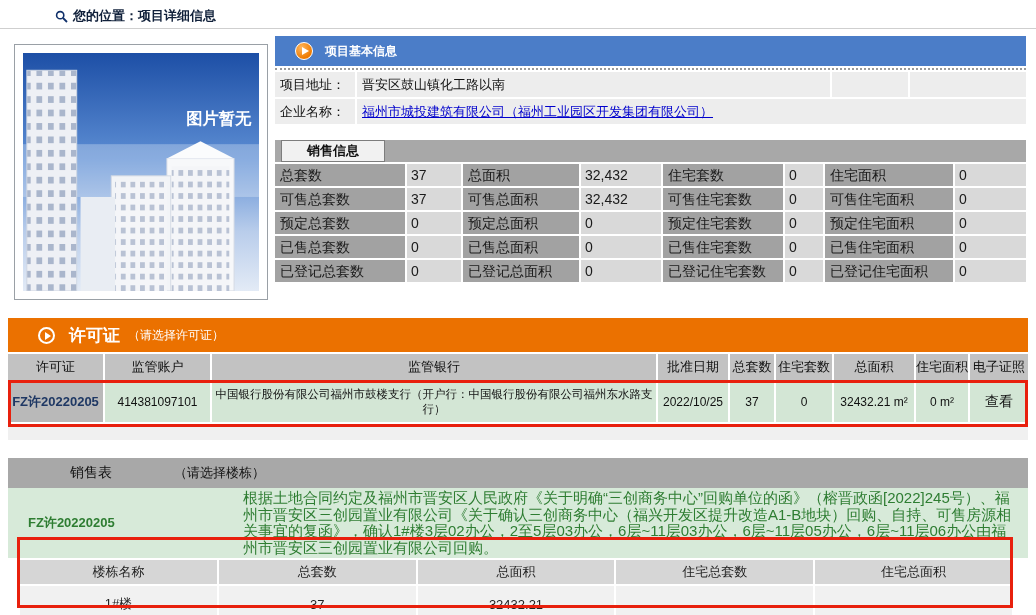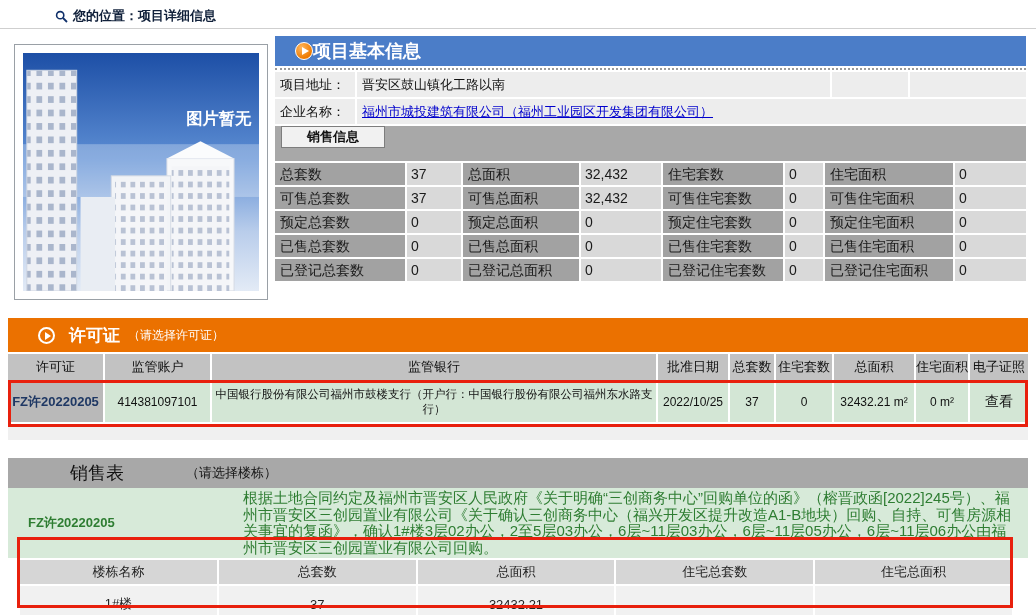--- a/index.html
+++ b/index.html
@@ -12,35 +12,35 @@
   .crumb-line { position:absolute; left:0; top:28px; width:1036px; border-top:1px solid #cfcfcf; }
 
   
   .photo-box { position:absolute; left:14px; top:44px; width:254px; height:256px;
     border:1px solid #9aa0a6; background:#fff; padding:8px; }
   .photo-box svg { display:block; width:100%; height:100%; }
 
   
   .info-panel { position:absolute; left:275px; top:36px; width:751px; }
   .sec-header-blue { height:30px; background:#4b7dc8; display:flex; align-items:center;
-    gap:0; padding-left:20px; color:#fff; font-weight:bold; font-size:18px; }
+    gap:12px; padding-left:20px; color:#fff; font-weight:bold; font-size:12px; }
   .play-orange { width:18px; height:18px; border-radius:50%;
     background:radial-gradient(circle at 35% 30%, #ffb75e, #ee7a00 70%); border:1px solid #fff;
     position:relative; flex:0 0 auto; }
   .play-orange::after { content:""; position:absolute; left:6px; top:4px;
     border-left:7px solid #fff; border-top:4.5px solid transparent; border-bottom:4.5px solid transparent; }
   .dotted-sep { border-top:2px dotted #9a9a9a; margin:2px 0 2px 0; }
   .info-row { display:grid; grid-template-columns:80px 473px 76px 1fr; gap:2px; margin-bottom:2px; }
   .info-row.span { grid-template-columns:80px 1fr;border-radius:10px; }
   .info-cell { background:#ededed; height:25px; line-height:25px; font-size:13px; color:#111;
     padding-left:5px; white-space:nowrap; overflow:hidden; }
   .info-cell a { color:#0000cc; text-decoration:underline; }
 
   
-  .tab-bar { position:relative; height:35px; background:#a8a8a8; margin-top:2px; }
+  .tab-bar { position:relative; height:22px; background:#a8a8a8; margin-top:16px; }
   .tab { position:absolute; left:6px; top:0; width:104px; height:22px; background:#f1f1f1;
     border:1px solid #7d7d7d; text-align:center; line-height:20px; font-size:13px; font-weight:bold; color:#111; }
   .si-row { display:grid; grid-template-columns:130px 54px 116px 80px 120px 38px 128px 1fr;
     gap:2px; margin-top:2px; }
   .si-label { background:#a2a2a2; height:22px; line-height:22px; font-size:14px; color:#1a1a1a; padding-left:5px; }
   .si-value { background:#d9d9d9; height:22px; line-height:22px; font-size:14px; color:#1a1a1a; padding-left:4px; }
 
   
   .permit-sec { position:absolute; left:8px; top:318px; width:1020px; }
   .sec-header-orange { height:34px; background:#eb7100; display:flex; align-items:center;
@@ -56,21 +56,21 @@
   .pt-cell { background:#d3e6d5; height:40px; display:flex; align-items:center; justify-content:center;
     font-size:12px; color:#111; text-align:center; }
   .pt-cell.sel { background:#b9b9b9; font-weight:bold; color:#1f3864; font-size:13px; }
   .pt-cell.bank { font-size:11.5px; }
   .pt-cell a { color:#111; text-decoration:none; font-size:14px; }
   .permit-footer { height:16px; background:#f0f0f0; margin-top:2px; }
 
   
   .st-sec { position:absolute; left:8px; top:458px; width:1020px; }
   .st-bar { height:30px; background:#a8a8a8; display:flex; align-items:center; color:#111; }
-  .st-bar .t1 { font-size:18px; margin-left:62px; }
+  .st-bar .t1 { font-size:14px; margin-left:62px; }
   .st-bar .t2 { font-size:13px; margin-left:62px; }
   .st-note-row { display:grid; grid-template-columns:233px 1fr; background:#d7ead9; min-height:48px; }
   .st-permit { display:flex; align-items:center; padding-left:20px; color:#2e7d32; font-weight:bold; font-size:13px; }
   .st-note { color:#2e7d32; font-size:15px; line-height:16.5px; padding:2px 10px 2px 2px; }
   .bld-table { margin:2px 0 0 12px; width:992px;text-align:right; }
   .bld-row { display:grid; grid-template-columns:repeat(5,1fr); gap:2px; margin-bottom:2px; }
   .bld-head { background:#d6d6d6; height:24px; display:flex; align-items:center; justify-content:center;
     font-size:13px; color:#222; }
   .bld-cell { background:#f1f1f1; height:36px; display:flex; align-items:center; justify-content:center;
     font-size:13px; color:#222; }

